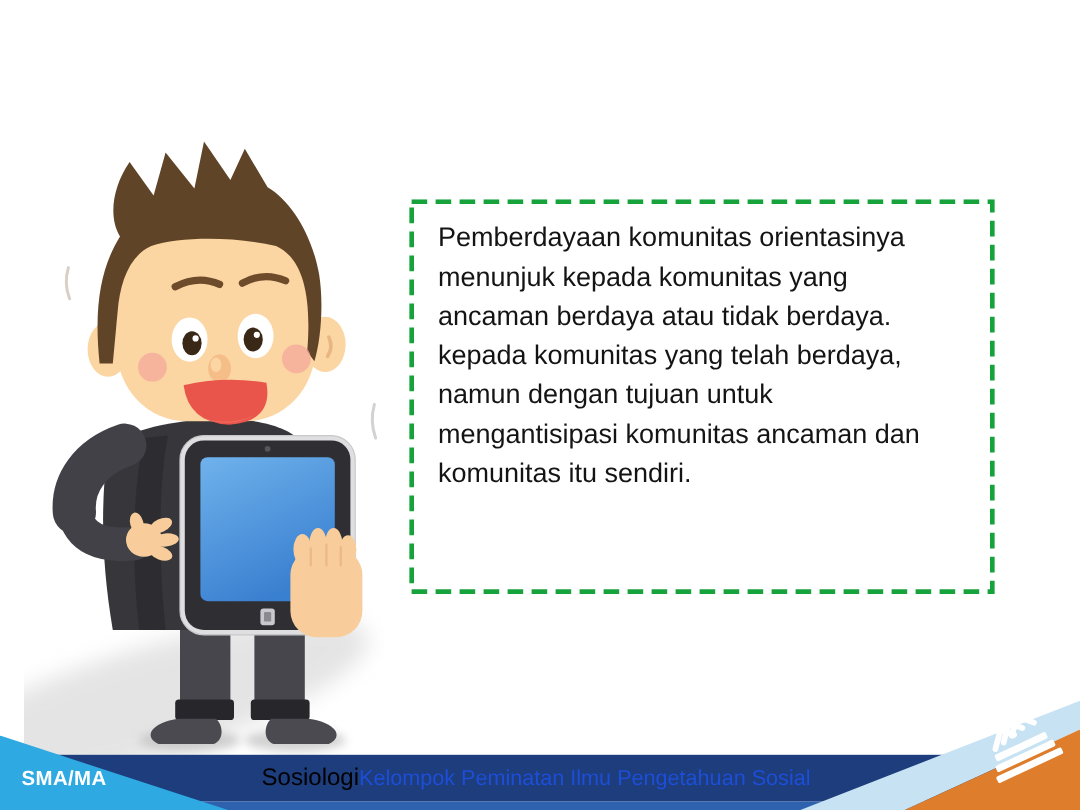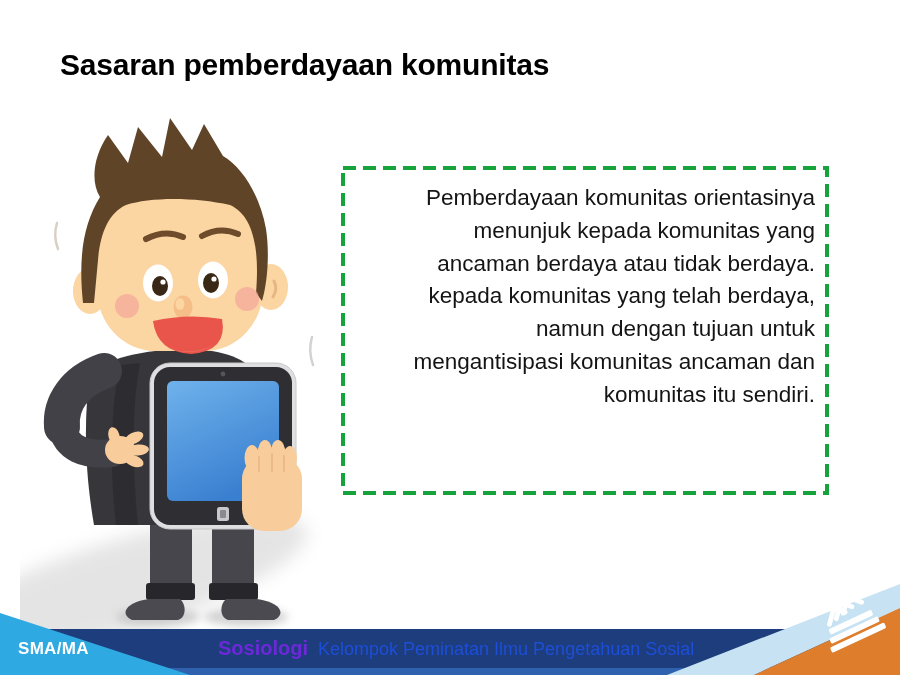--- a/index.html
+++ b/index.html
@@ -13,21 +13,21 @@
   }
   .character{ position:absolute; left:20px; top:105px; width:320px; height:540px; }
 
   .quote-box{
     position:absolute; left:341px; top:166px; width:488px; height:329px;
     box-sizing:border-box;
   }
   .quote-border{ position:absolute; inset:0; }
   .quote-text{
     position:absolute; left:24px; top:16px; right:14px;
-    font-size:22.5px; line-height:32.8px; color:#141414;text-align:right;
+    font-size:22.5px; line-height:32.8px; color:#141414;
   }
 
   .footer{ position:absolute; left:0; bottom:0; width:900px; height:95px;padding-left:25px; }
   .footer .navy-bar{ position:absolute; left:0; top:49px; width:900px; height:39px; background:#1d3d7c; }
   .footer .bottom-strip{ position:absolute; left:0; top:88px; width:900px; height:7px; background:#2e62ae; }
   .footer .cyan-triangle{
     position:absolute; inset:0; background:#2fa9e2;
     clip-path:polygon(0px 33px, 190px 95px, 0px 95px);
   }
   .footer .pale-stripe{
@@ -39,30 +39,29 @@
     clip-path:polygon(900px 28px, 900px 95px, 754px 95px);
   }
   .footer .level-label{
     position:absolute; left:18px; top:49px; height:39px; display:flex; align-items:center;
     color:#fff; font-weight:700; font-size:17px; letter-spacing:0.3px;
   }
   .footer .bar-text{
     position:absolute; left:218px; top:49px; height:39px; display:flex; align-items:baseline; 
     padding-top:8px; box-sizing:border-box;
   }
-  .footer .subject-label{ color:#6d28d9; font-weight:700; font-size:20px; margin-right:10px; }
+  .footer .subject-label{ color:#000000; font-weight:400; font-size:20px; }
   .footer .series-label{ color:#1d4ed8; font-size:18px; }
   .footer .logo{ position:absolute; left:820px; top:16px; width:64px; height:52px; transform:rotate(-25deg); }
 </style>
 </head>
 <body>
 
 <div class="slide">
 
-  <div class="page-title">Sasaran pemberdayaan komunitas</div>
 
   <svg class="character" viewBox="0 0 320 540" xmlns="http://www.w3.org/2000/svg">
     <defs>
       <linearGradient id="scr" x1="0" y1="0" x2="0.45" y2="1">
         <stop offset="0" stop-color="#6fb2ec"></stop>
         <stop offset="1" stop-color="#3a80d0"></stop>
       </linearGradient>
       <filter id="blur9" x="-50%" y="-50%" width="200%" height="200%">
           <feGaussianBlur stdDeviation="9"></feGaussianBlur>
         </filter>

